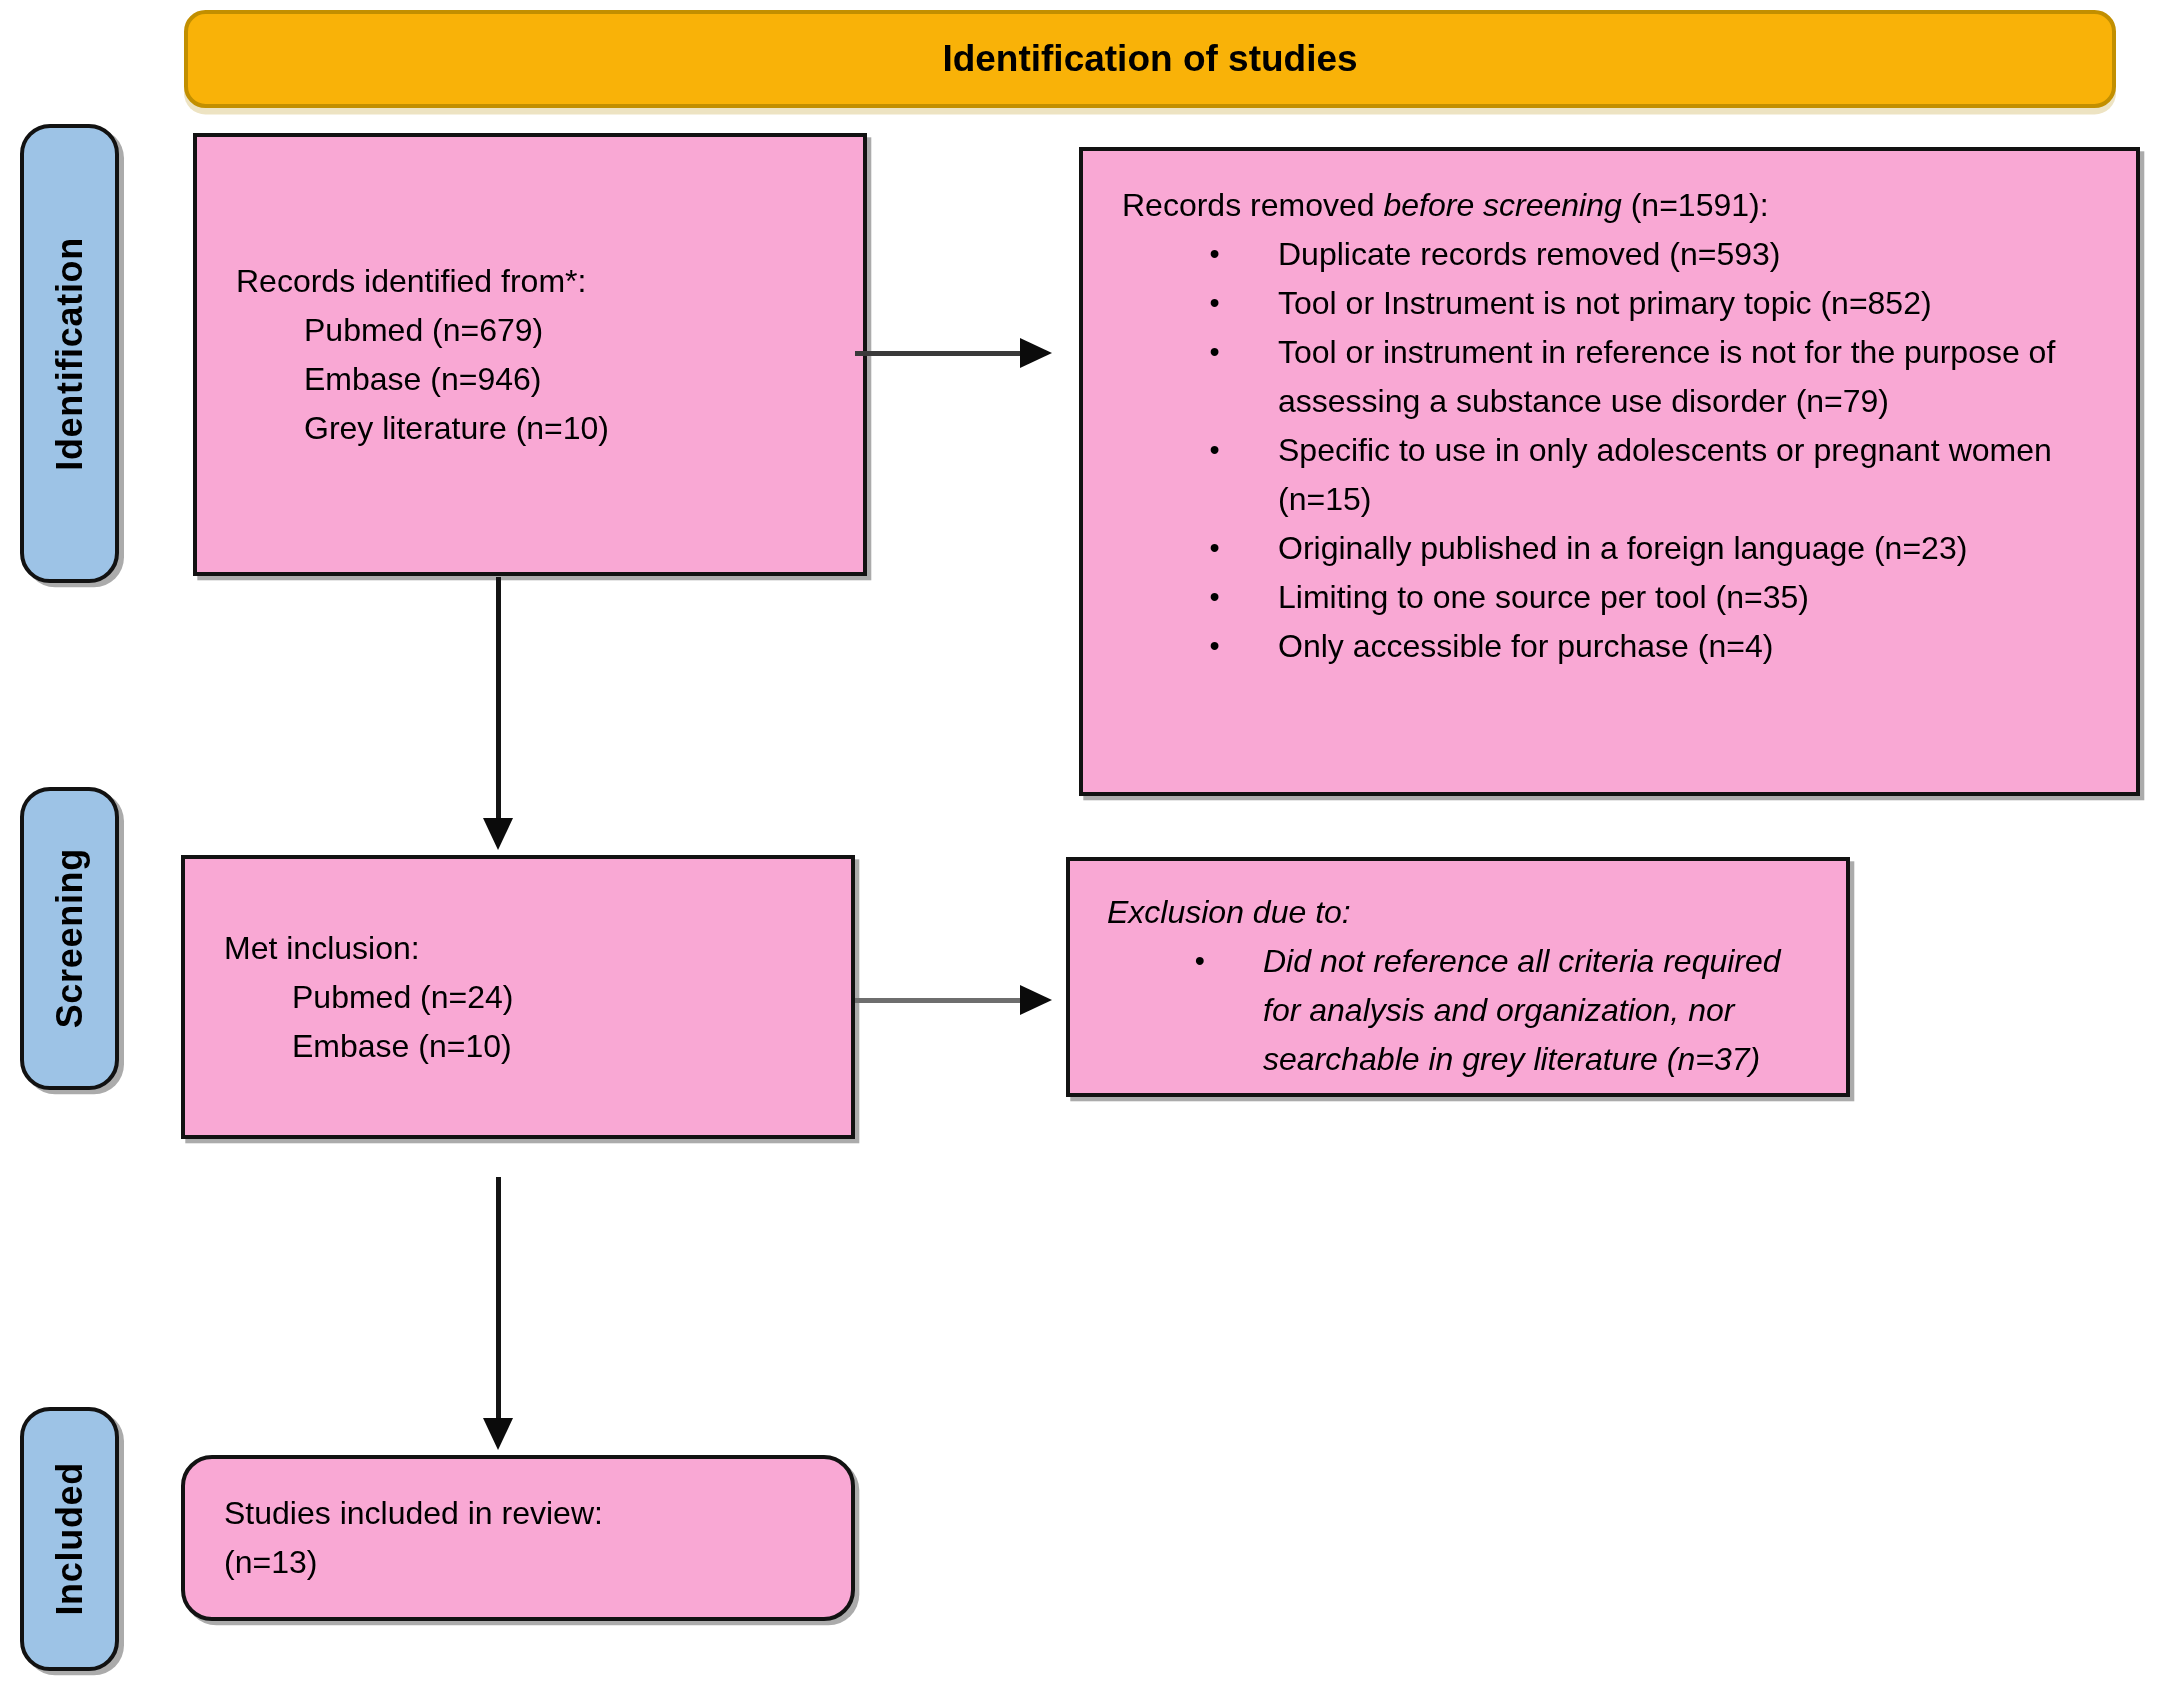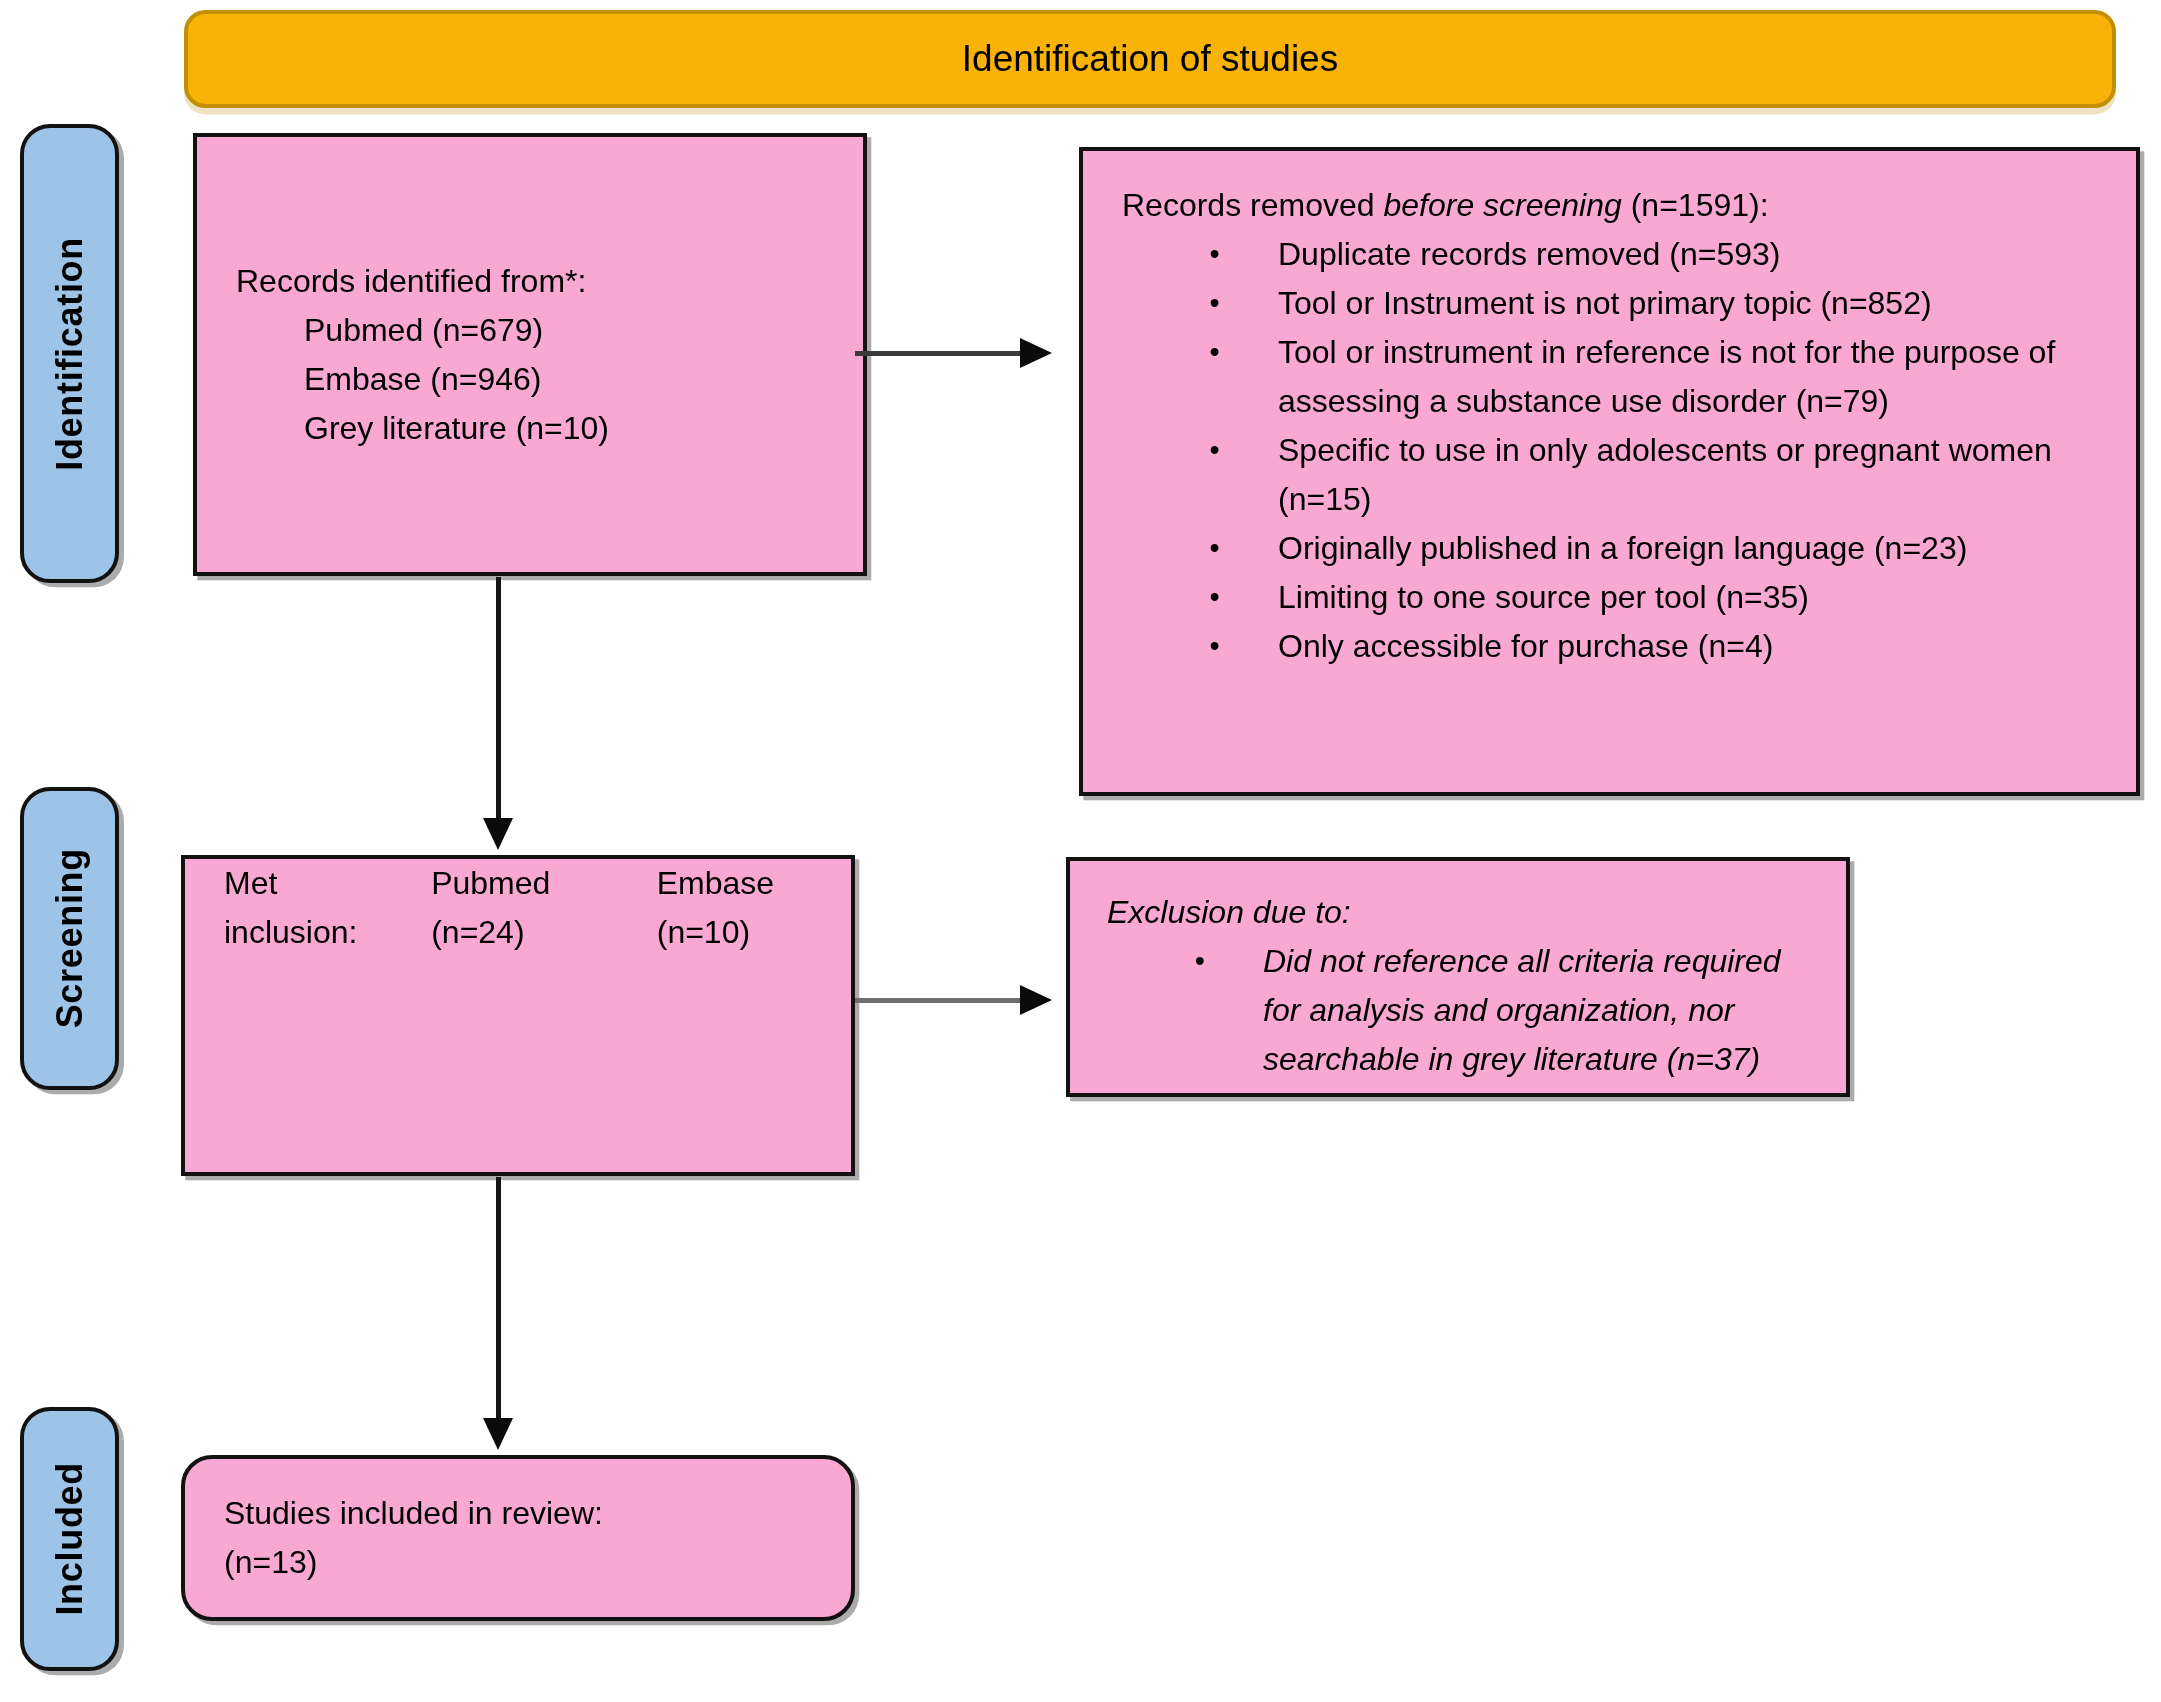--- a/index.html
+++ b/index.html
@@ -17,21 +17,21 @@
   .banner {
     position: absolute;
     left: 184px; top: 10px;
     width: 1932px; height: 98px;
     box-sizing: border-box;
     background: #F9B208;
     border: 4.3px solid #C28F00;
     border-radius: 21.5px;
     box-shadow: 0 6.5px 0 #EDE3C2;
     display: flex; align-items: center; justify-content: center;
-    font-size: 37px; font-weight: normal;
+    font-size: 37px; font-weight: bold;
   }
 
   
   .stage {
     position: absolute;
     left: 20px; width: 99px;
     box-sizing: border-box;
     background: #9DC3E6;
     border: 4.3px solid #121212;
     border-radius: 30px;
@@ -63,22 +63,22 @@
   .box-records-identified {
     left: 193px; top: 133px; width: 674px; height: 443px;
     display: flex; flex-direction: column; justify-content: center;
     padding: 0 21.5px 0 39px;
   }
   .box-records-removed {
     left: 1079px; top: 147px; width: 1061px; height: 649px;
     padding: 30px 27px 0 39px;
   }
   .box-met-inclusion {
-    left: 181px; top: 855px; width: 674px; height: 321px;
-    display: flex; flex-direction: row; justify-content: center;
+    left: 181px; top: 855px; width: 674px; height: 284px;
+    display: flex; flex-direction: column; justify-content: center;
     padding: 0 38px 0 39px;
   }
   .box-exclusion {
     left: 1066px; top: 857px; width: 784px; height: 240px;
     padding: 27px 21.5px 0 37px;
     font-style: italic;
   }
   .box-studies-included {
     left: 181px; top: 1455px; width: 674px; height: 166px;
     display: flex; flex-direction: column; justify-content: center;

